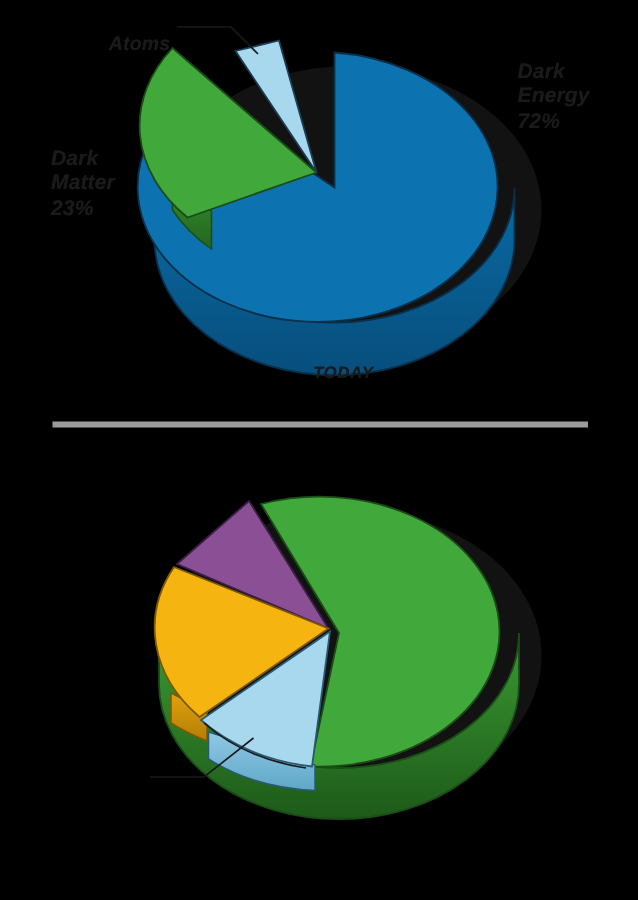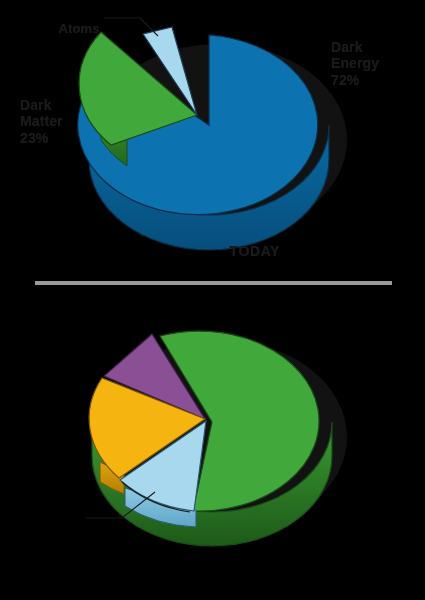--- a/index.html
+++ b/index.html
@@ -15,22 +15,23 @@
     position: relative;
   }
   .figure {
     position: absolute;
     left: 0; top: 0;
     width: 425px;
     height: 600px;
   }
   .panel {
     position: absolute;
-    left: 0;
+    left: 14px;
     width: 388px;
+    font-style: italic;
   }
   #panel-today { top: 0; height: 272px; }
   #panel-past  { top: 292px; height: 308px; }
 
   .divider {
     position: absolute;
     left: 35px;
     top: 281px;
     width: 357px;
     height: 4px;
@@ -56,21 +57,21 @@
   #lbl-dark-energy {
     left: 331px; top: 22px; width: 92px;
     font-size: 14px; text-align: left;
   }
   #lbl-dark-matter-today {
     left: 20px; top: 80px; width: 80px;
     font-size: 14px; text-align: left;
   }
   #lbl-today {
     left: 150px; top: 243px; width: 130px;
-    font-size: 14px; text-align: right; letter-spacing: 0.6px;
+    font-size: 11px; text-align: center; letter-spacing: 0.6px;
   }
 
   svg { display: block; overflow: visible; }
   .leader { stroke: #1a1a1a; stroke-width: 1.1; fill: none; }
 </style>
 </head>
 <body>
 
 <div class="figure">
 

